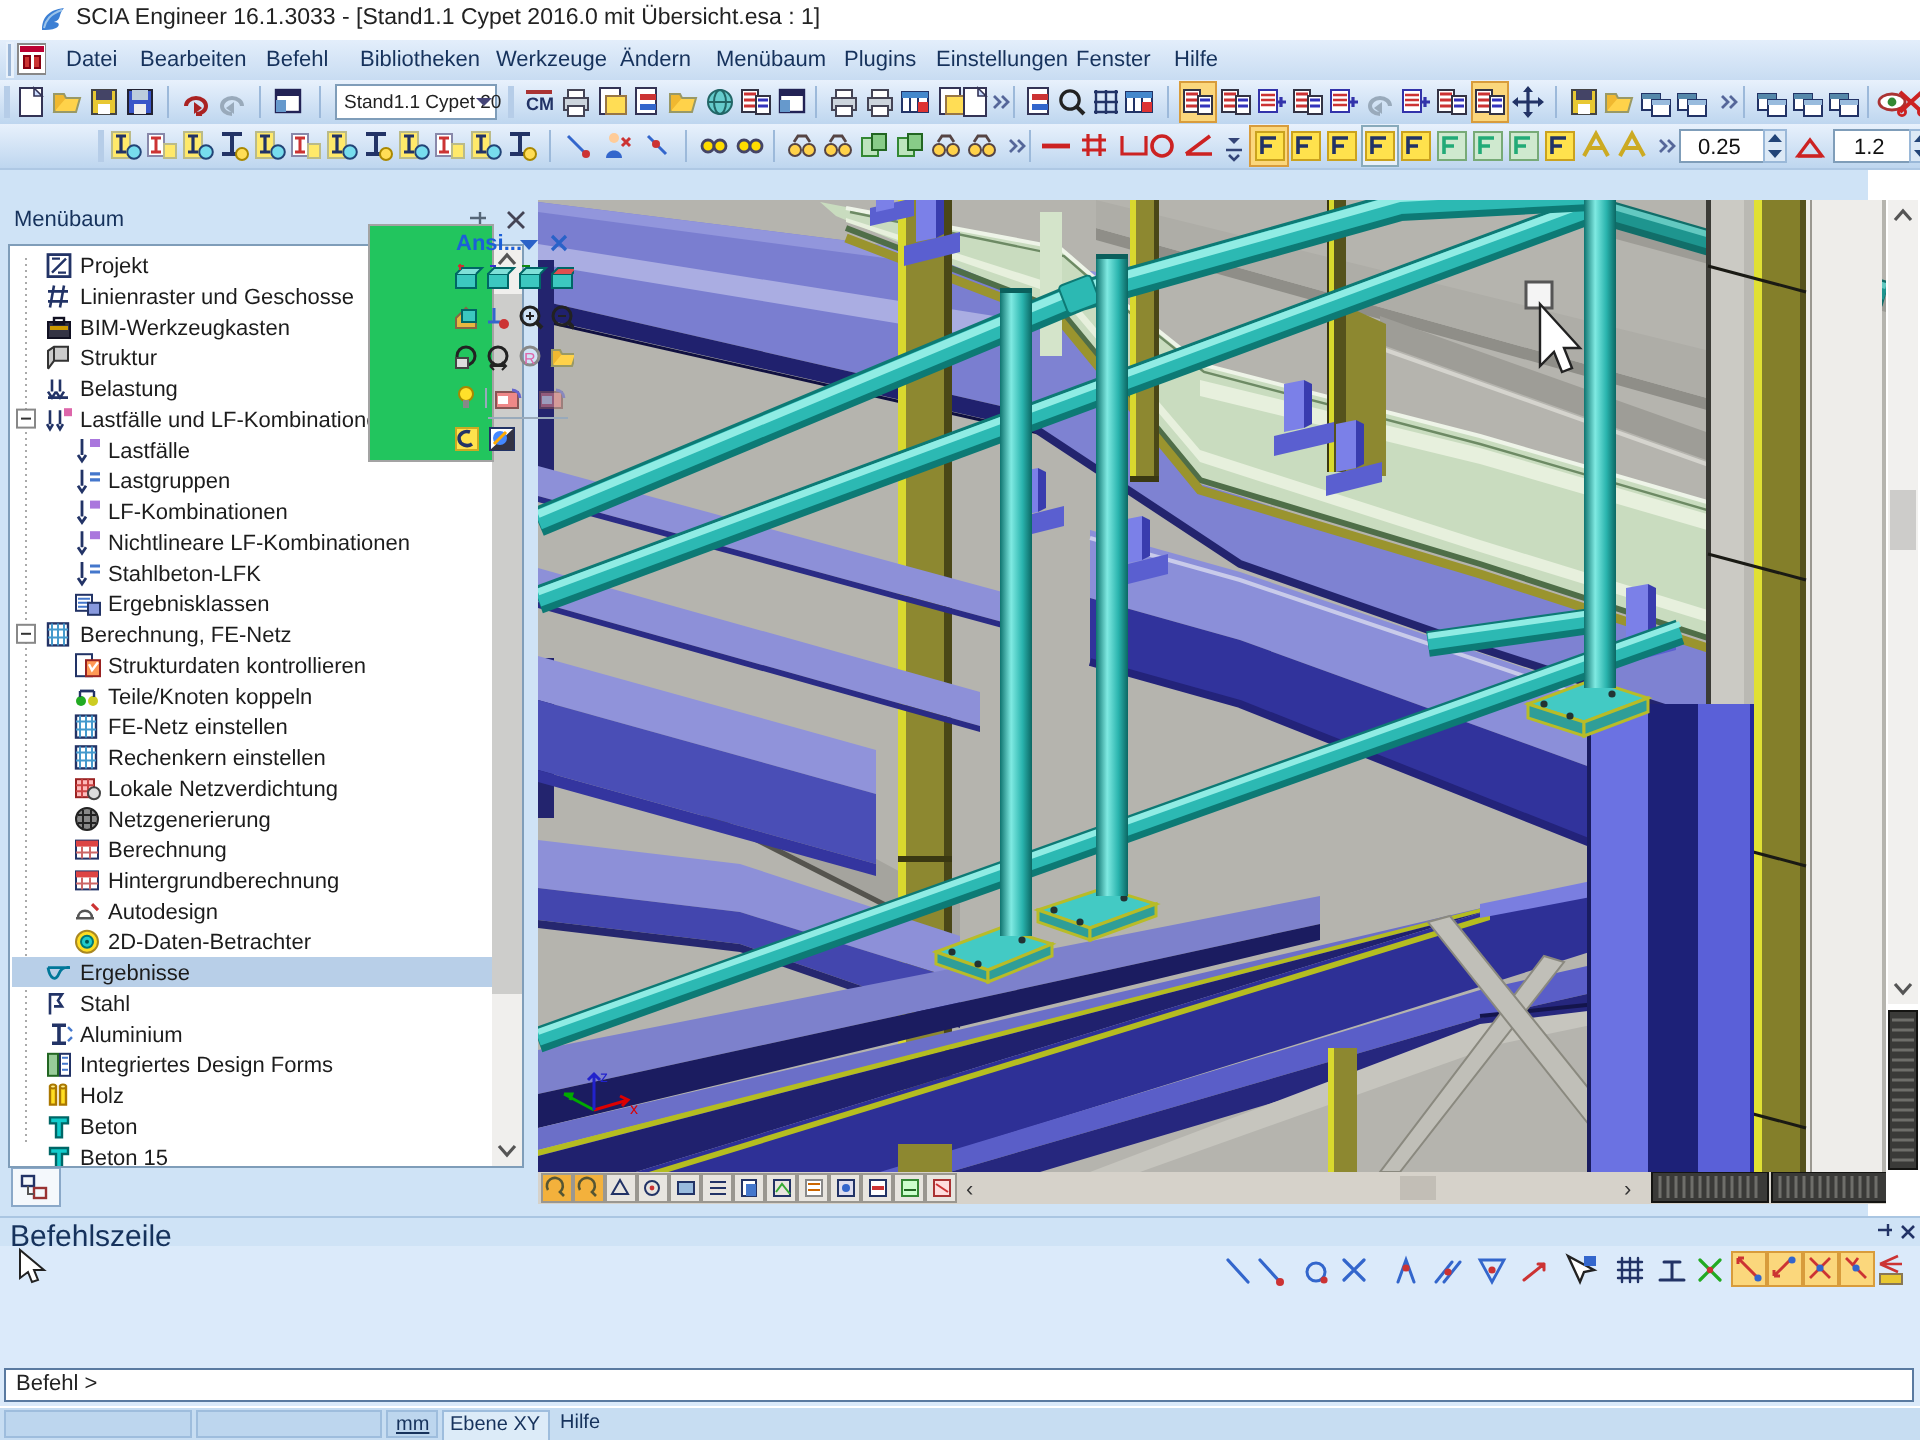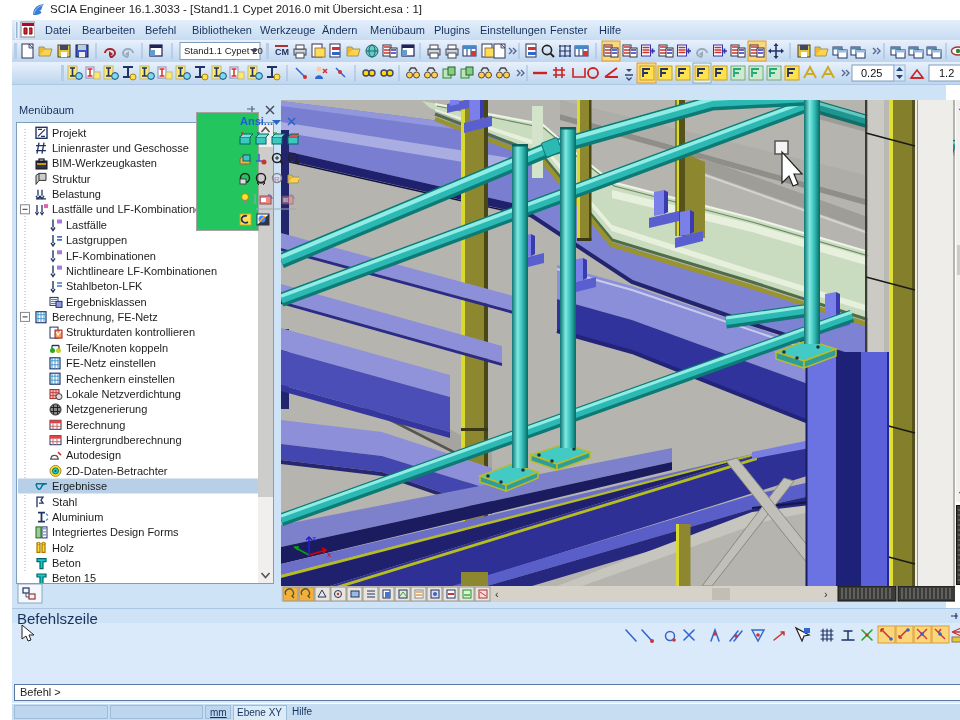--- a/index.html
+++ b/index.html
@@ -1,16 +1,16 @@
 <!DOCTYPE html>
 <html><head><meta charset="utf-8">
 <style>
 html,body{margin:0;padding:0;}
 body{width:960px;height:720px;overflow:hidden;font-family:"Liberation Sans",sans-serif;}
-#app{position:absolute;left:0;top:0;width:934px;height:720px;background:#cfe3f6;margin-left:12px;}
+#app{position:absolute;left:0;top:0;width:934px;height:720px;background:#cfe3f6;}
 .abs{position:absolute;}
 #titlebar{left:0;top:0;width:960px;height:20px;background:#fff;}
 #titletxt{left:38px;top:3px;font-size:11.5px;color:#222;}
 #menubar{left:0;top:20px;width:960px;height:20px;background:linear-gradient(#e3eefb,#c8dcf2);text-align:right;}
 .mi{position:absolute;top:4px;font-size:11px;color:#16325c;}
 #tb1{left:0;top:40px;width:960px;height:22px;background:linear-gradient(#e8f1fc,#bed6ef);}
 #tb2{left:0;top:62px;width:960px;height:22px;background:linear-gradient(#e8f1fc,#bed6ef);border-bottom:1px solid #aec8e4;padding-left:47px;}
 #panelhead{left:0;top:100px;width:268px;height:22px;background:#cfe3f6;}
 #panelhead span{position:absolute;left:7px;top:4px;font-size:11px;color:#16325c;}
 #treebox{left:4px;top:122px;width:258px;height:462px;background:#fff;border:1px solid #7f9db9;box-sizing:border-box;}

